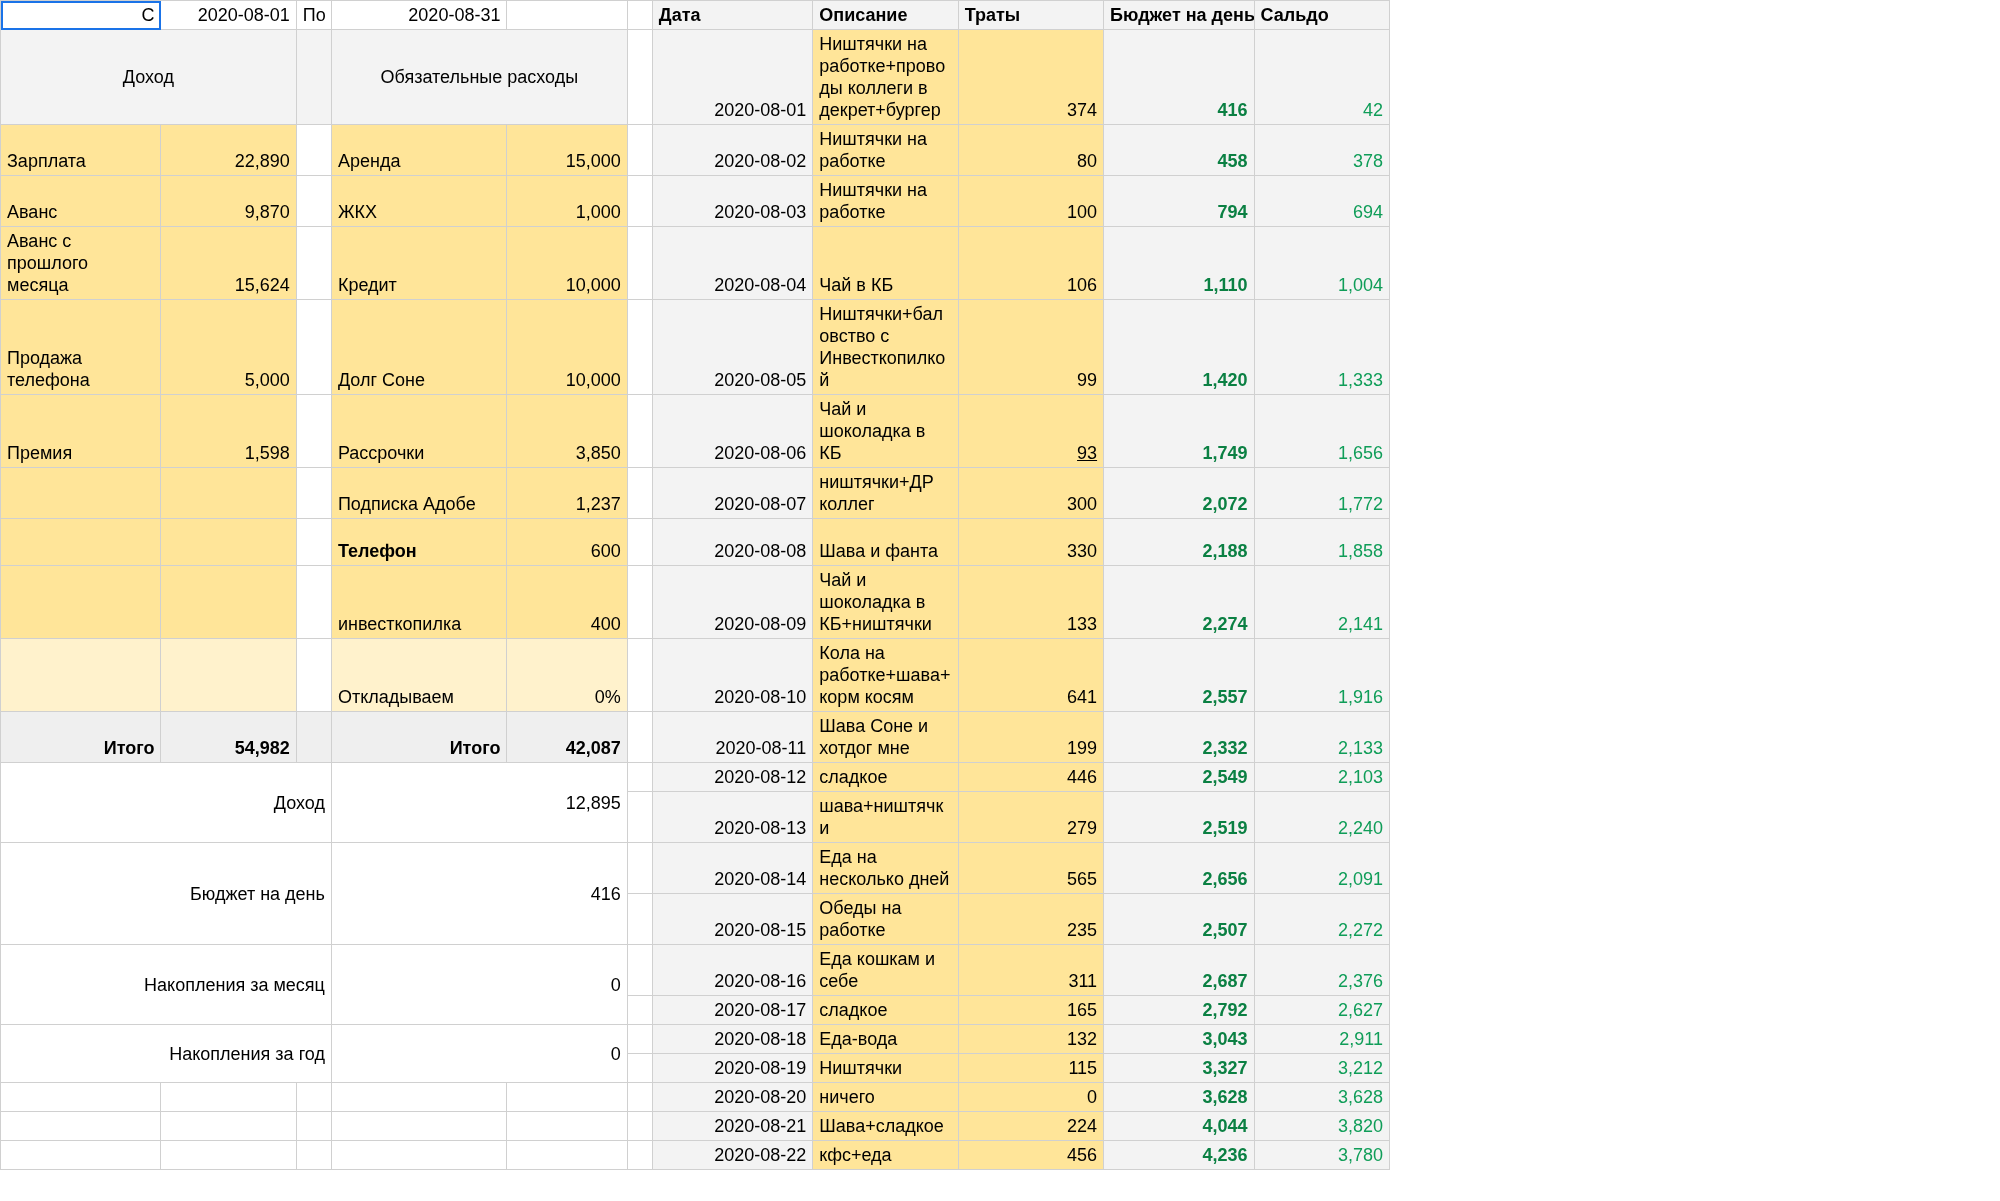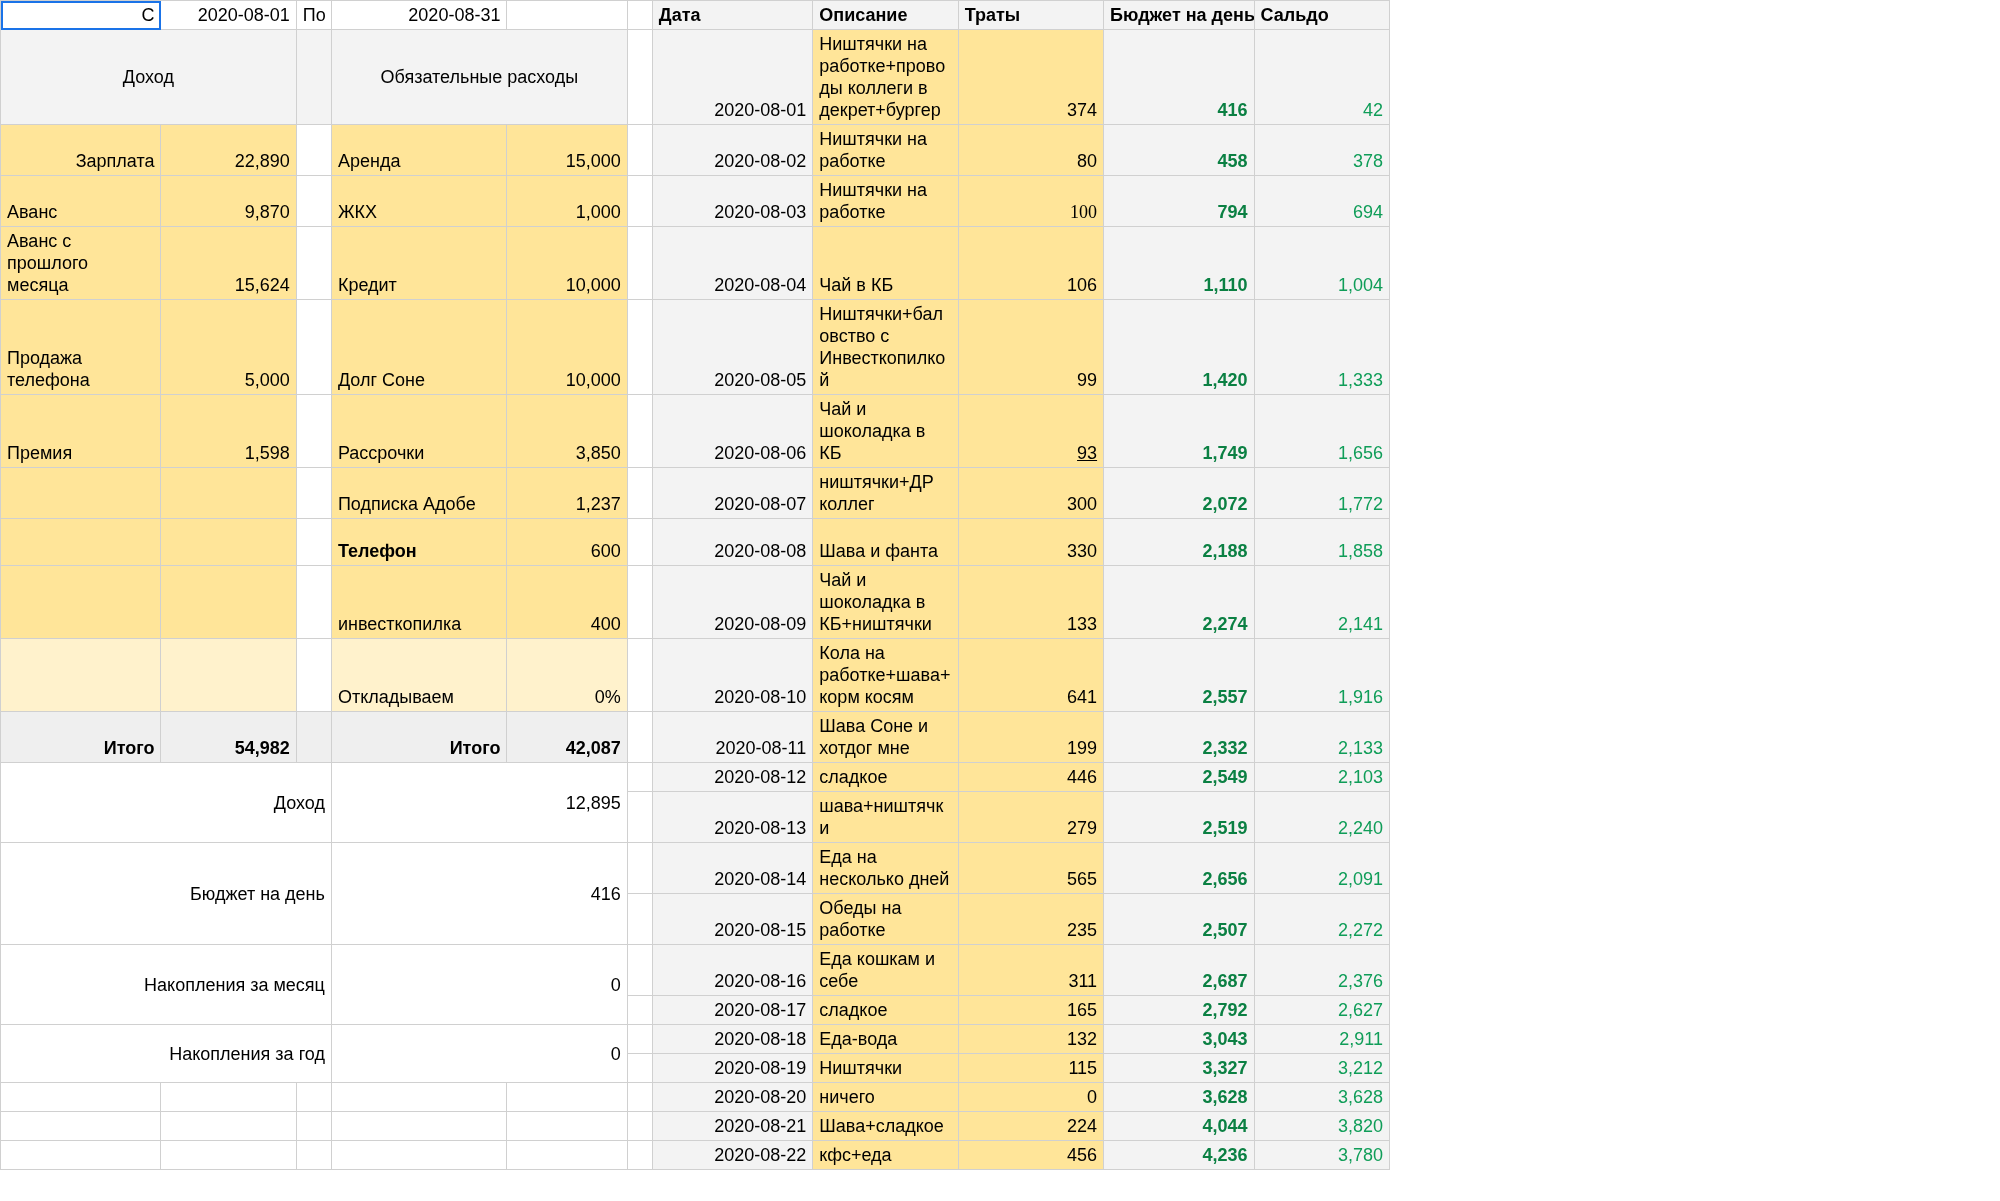--- a/index.html
+++ b/index.html
@@ -95,42 +95,42 @@
         <td class="grey-lt" style="height: 78px;"></td>
         <td colspan="2" class="center grey-lt vmid" style="height: 78px;">Обязательные расходы</td>
         <td class="" style="height: 78px;"></td>
         <td class="grey-lt righttxt" style="height: 78px;">2020-08-01</td>
         <td class="orange wrap" style="height: 78px;">Ништячки на работке+проводы коллеги в декрет+бургер</td>
         <td class="orange righttxt" style="height: 78px;">374</td>
         <td class="grey-lt righttxt greenN" style="height: 78px;">416</td>
         <td class="grey-lt righttxt teal" style="height: 78px;">42</td>
       </tr>
       <tr>
-        <td class="orange wrap" style="height: 40px; text-align: right;">Зарплата</td>
+        <td class="orange wrap" style="height: 40px;">Зарплата</td>
         <td class="orange righttxt" style="height: 40px;">22,890</td>
         <td class="" style="height: 40px;"></td>
         <td class="orange wrap" style="height: 40px;">Аренда</td>
         <td class="orange righttxt" style="height: 40px;">15,000</td>
         <td class="" style="height: 40px;"></td>
         <td class="grey-lt righttxt" style="height: 40px;">2020-08-02</td>
         <td class="orange wrap" style="height: 40px;">Ништячки на работке</td>
         <td class="orange righttxt" style="height: 40px;">80</td>
         <td class="grey-lt righttxt greenN" style="height: 40px;">458</td>
         <td class="grey-lt righttxt teal" style="height: 40px;">378</td>
       </tr>
       <tr>
         <td class="orange wrap" style="height: 40px;">Аванс</td>
         <td class="orange righttxt" style="height: 40px;">9,870</td>
         <td class="" style="height: 40px;"></td>
         <td class="orange wrap" style="height: 40px;">ЖКХ</td>
         <td class="orange righttxt" style="height: 40px;">1,000</td>
         <td class="" style="height: 40px;"></td>
         <td class="grey-lt righttxt" style="height: 40px;">2020-08-03</td>
         <td class="orange wrap" style="height: 40px;">Ништячки на работке</td>
-        <td class="orange righttxt" style="height: 40px; font-family: Liberation Serif, serif;">100</td>
+        <td class="orange righttxt" style="height: 40px;">100</td>
         <td class="grey-lt righttxt greenN" style="height: 40px;">794</td>
         <td class="grey-lt righttxt teal" style="height: 40px;">694</td>
       </tr>
       <tr>
         <td class="orange wrap" style="height: 40px;">Аванс с прошлого месяца</td>
         <td class="orange righttxt" style="height: 40px;">15,624</td>
         <td class="" style="height: 40px;"></td>
         <td class="orange wrap" style="height: 40px;">Кредит</td>
         <td class="orange righttxt" style="height: 40px;">10,000</td>
         <td class="" style="height: 40px;"></td>

